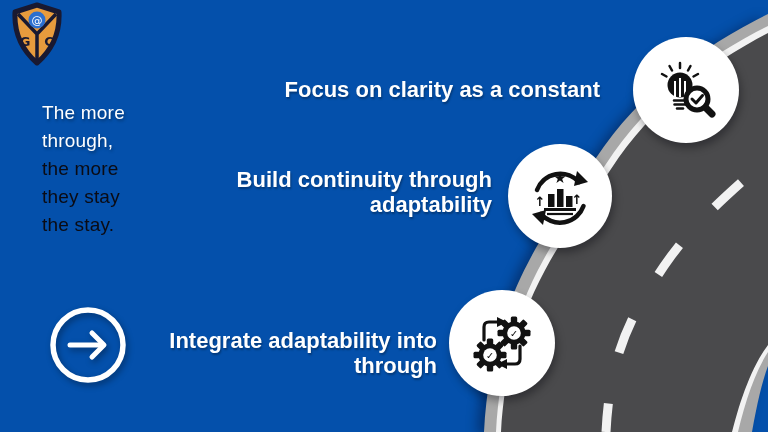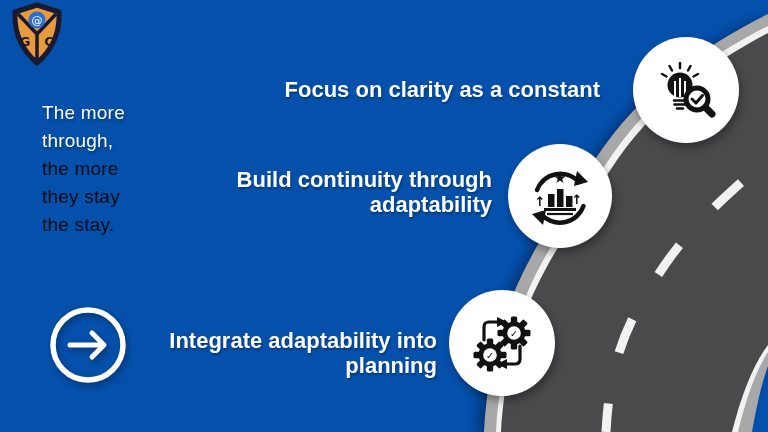--- a/index.html
+++ b/index.html
@@ -118,21 +118,21 @@
       <rect x="39" y="33" width="6.5" height="11" fill="#111111"></rect>
       <line x1="17" y1="46.5" x2="49" y2="46.5" stroke="#111111" stroke-width="3"></line>
       <line x1="20" y1="51" x2="46" y2="51" stroke="#111111" stroke-width="2.2"></line>
       <text x="13" y="43" font-size="13" font-weight="bold" fill="#111111" text-anchor="middle">↑</text>
       <text x="50" y="41" font-size="13" font-weight="bold" fill="#111111" text-anchor="middle">↑</text>
     </svg>
   </div>
 
   <div class="point-text pt3">
     <div>Integrate adaptability into</div>
-    <div>planning</div>
+    <div>through</div>
   </div>
   <div class="icon-circle ic3">
     <svg width="66" height="66" viewBox="0 0 66 66">
       <path d="M 15,30 L 15,17 Q 15,12 20,12 L 29,12" stroke="#111111" stroke-width="3.2" fill="none" stroke-linecap="round"></path>
       <polygon points="28,7 38,12 28,17" fill="#111111"></polygon>
       <path d="M 51,36 L 51,49 Q 51,54 46,54 L 37,54" stroke="#111111" stroke-width="3.2" fill="none" stroke-linecap="round"></path>
       <polygon points="38,49 28,54 38,59" fill="#111111"></polygon>
       <g transform="translate(45,23)">
         <g fill="#111111">
           <rect x="-3.2" y="-16.5" width="6.4" height="33" rx="1.5"></rect>

